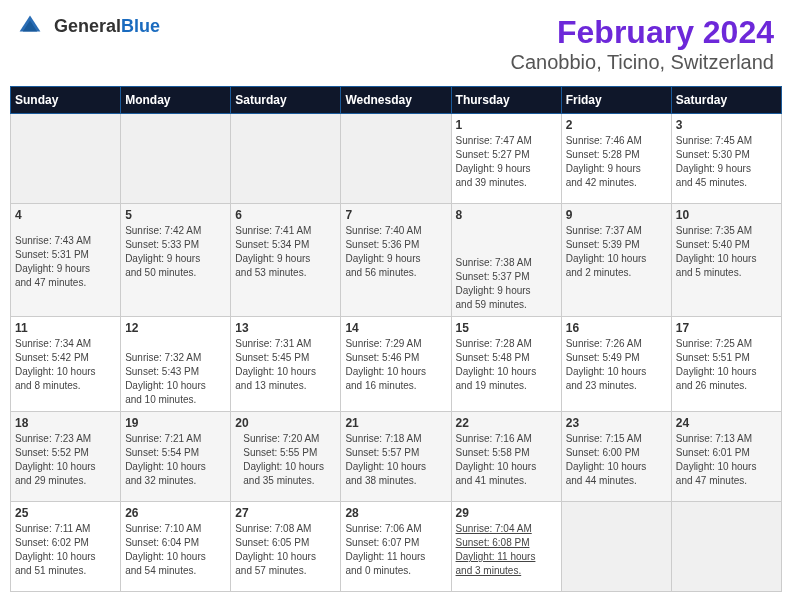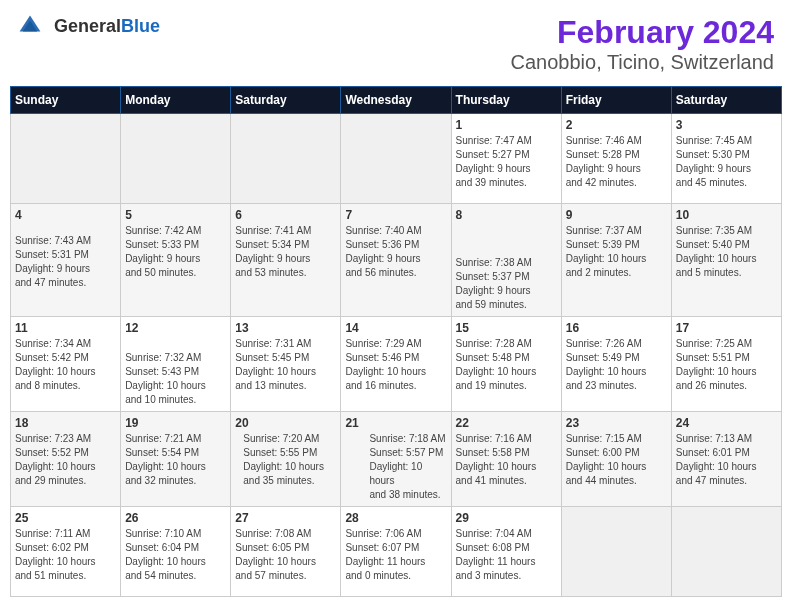--- a/index.html
+++ b/index.html
@@ -270,21 +270,21 @@
         </td>
         <td>
           <span class="day-number">20</span>
           <div class="day-info" style="white-space: pre-line; margin-left: 8px;">Sunrise: 7:20 AM
 Sunset: 5:55 PM
 Daylight: 10 hours
 and 35 minutes.</div>
         </td>
         <td>
           <span class="day-number">21</span>
-          <div class="day-info" style="white-space: pre-line; margin-left: 24px;">Sunrise: 7:18 AM
+          <div class="day-info" style="white-space: pre-line;">Sunrise: 7:18 AM
 Sunset: 5:57 PM
 Daylight: 10 hours
 and 38 minutes.</div>
         </td>
         <td>
           <span class="day-number">22</span>
           <div class="day-info" style="white-space: pre-line;">Sunrise: 7:16 AM
 Sunset: 5:58 PM
 Daylight: 10 hours
 and 41 minutes.</div>
@@ -328,21 +328,21 @@
         </td>
         <td>
           <span class="day-number">28</span>
           <div class="day-info" style="white-space: pre-line;">Sunrise: 7:06 AM
 Sunset: 6:07 PM
 Daylight: 11 hours
 and 0 minutes.</div>
         </td>
         <td>
           <span class="day-number">29</span>
-          <div class="day-info" style="white-space: pre-line;">Sunrise: 7:04 AM
+          <div class="day-info" style="white-space: pre-line; text-decoration: underline;">Sunrise: 7:04 AM
 Sunset: 6:08 PM
 Daylight: 11 hours
 and 3 minutes.</div>
         </td>
         <td class="empty-cell"></td>
         <td class="empty-cell"></td>
       </tr>
     </tbody>
 </table>
 

